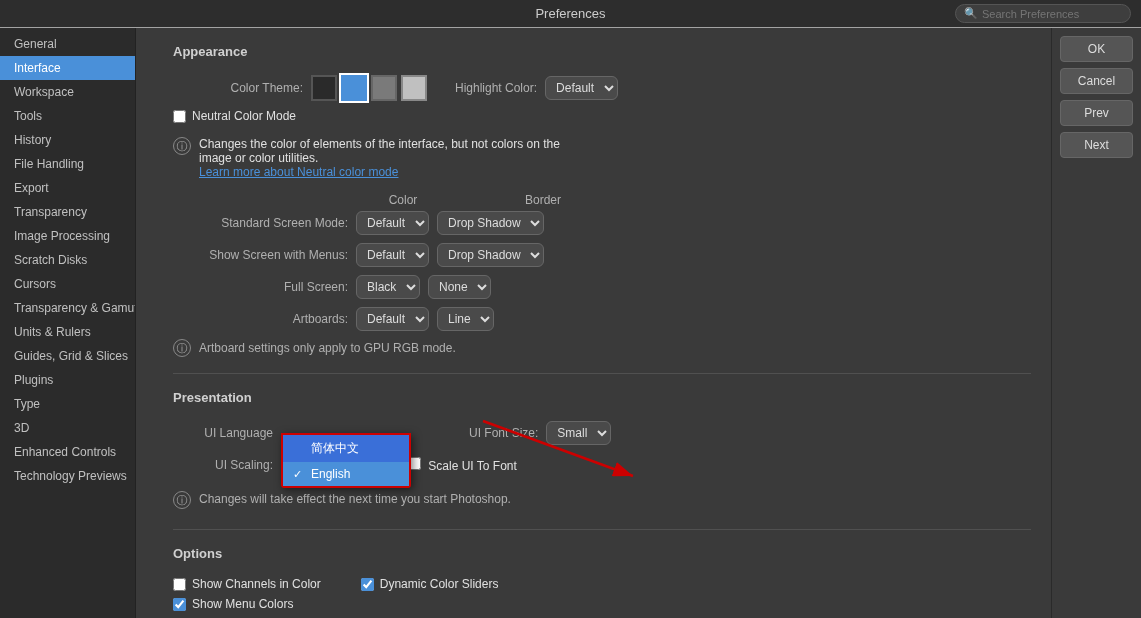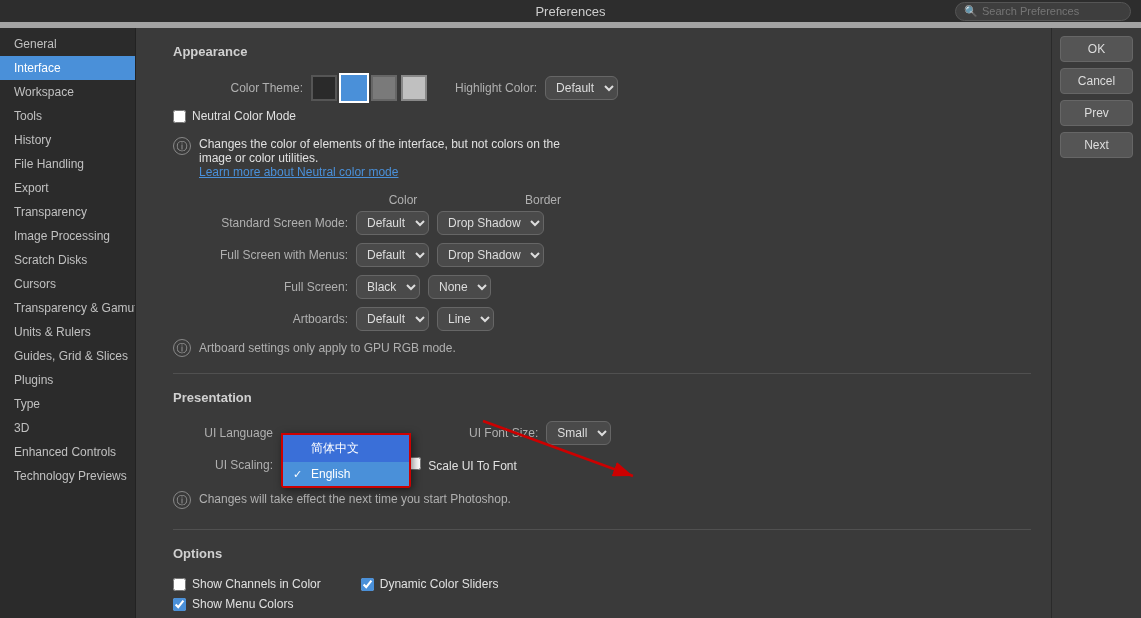--- a/index.html
+++ b/index.html
@@ -22,21 +22,21 @@
     }
 
     
     .title-bar {
       background: #2d2d2d;
       height: 28px;
       display: flex;
       align-items: center;
       justify-content: center;
       position: relative;
-      border-bottom: 6px solid #a3a3a3;
+      border-bottom: 1px solid #a3a3a3;
     }
     .title-bar-title {
       font-size: 13px;
       color: #ccc;
       font-weight: 500;
     }
     .title-bar-search {
       position: absolute;
       right: 10px;
       display: flex;
@@ -341,21 +341,21 @@
         <span class="form-label" style="width:175px;">Standard Screen Mode:</span>
         <select>
           <option>Default</option>
         </select>
         <select>
           <option>Drop Shadow</option>
         </select>
       </div>
 
       <div class="form-row">
-        <span class="form-label" style="width:175px;">Full Screen with Menus:</span>
+        <span class="form-label" style="width:175px;">Show Screen with Menus:</span>
         <select>
           <option>Default</option>
         </select>
         <select>
           <option>Drop Shadow</option>
         </select>
       </div>
 
       <div class="form-row">
         <span class="form-label" style="width:175px;">Full Screen:</span>

